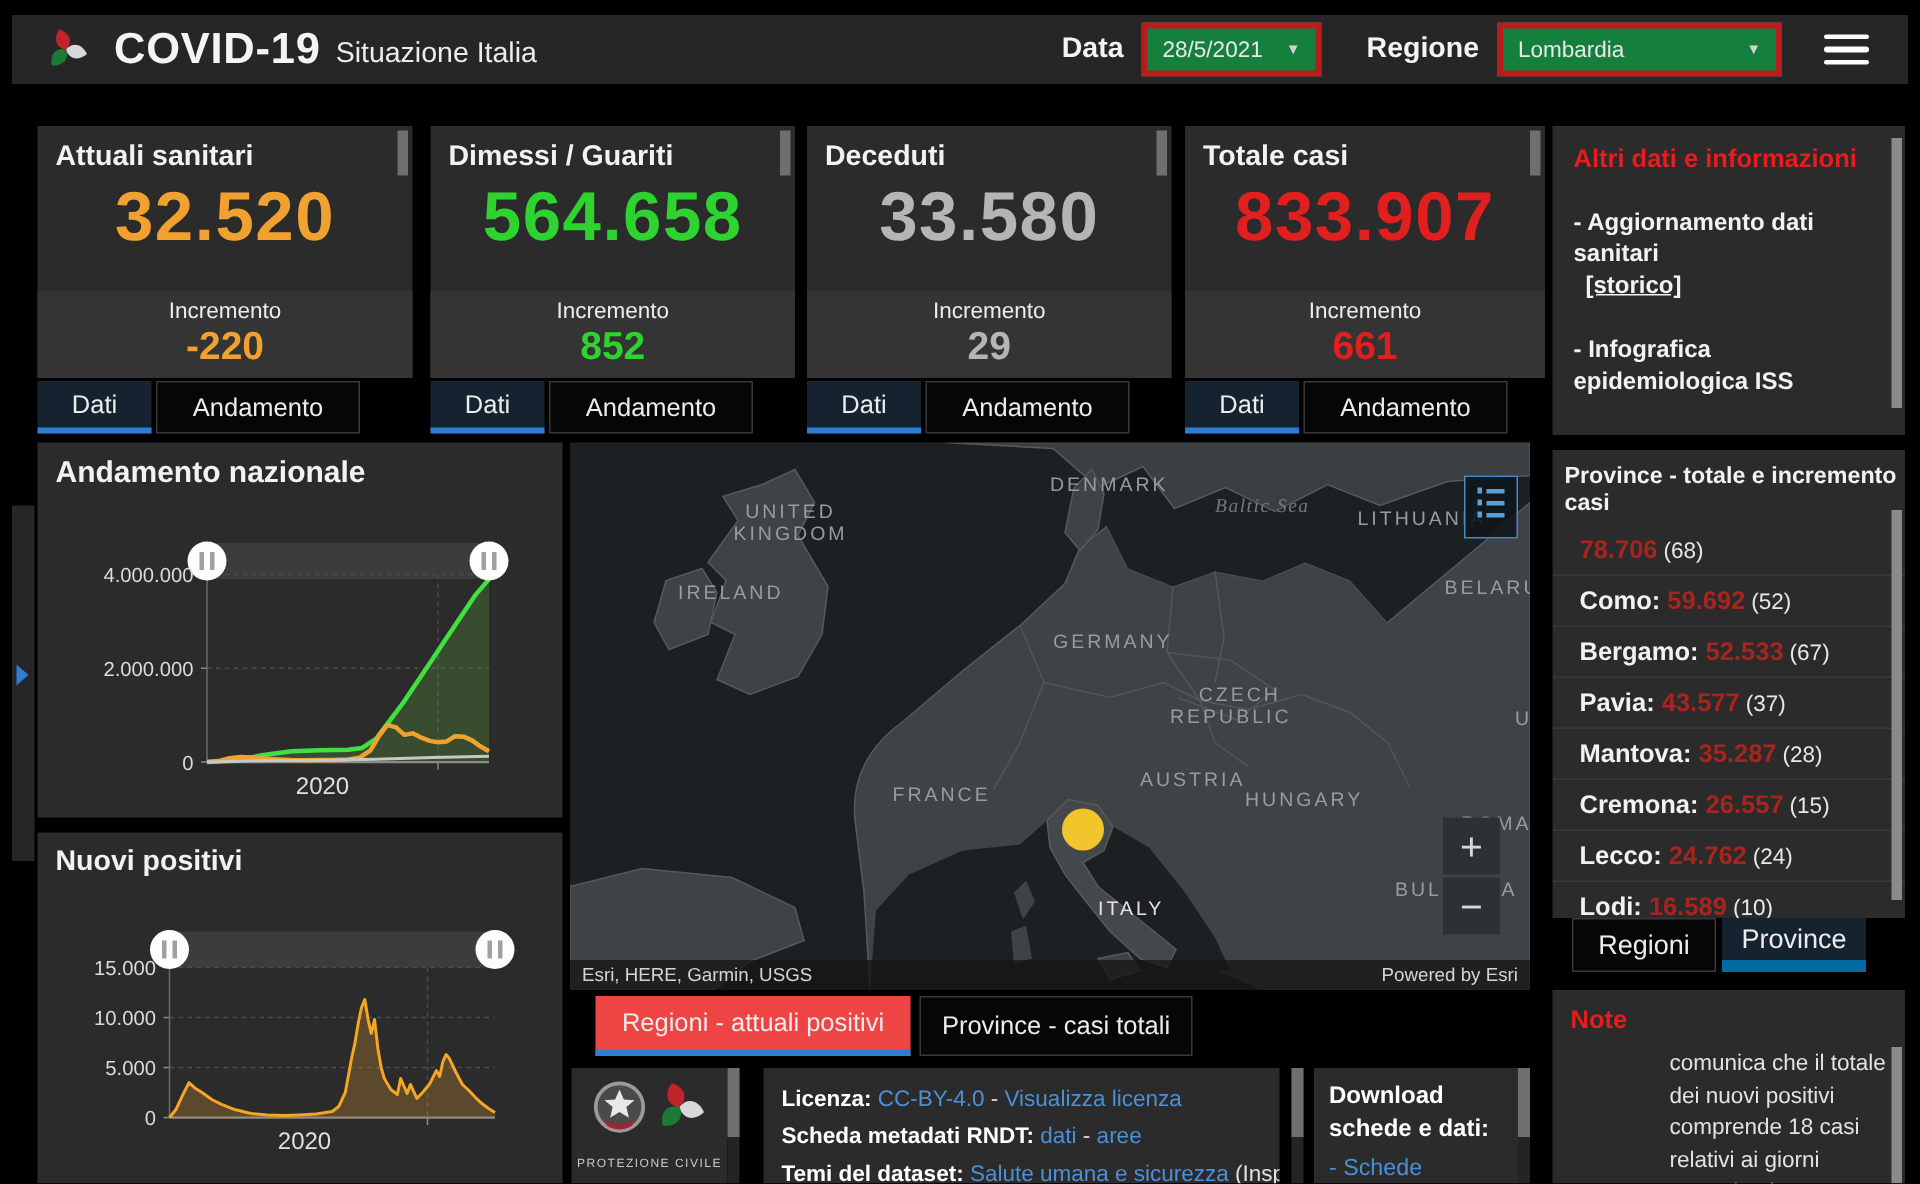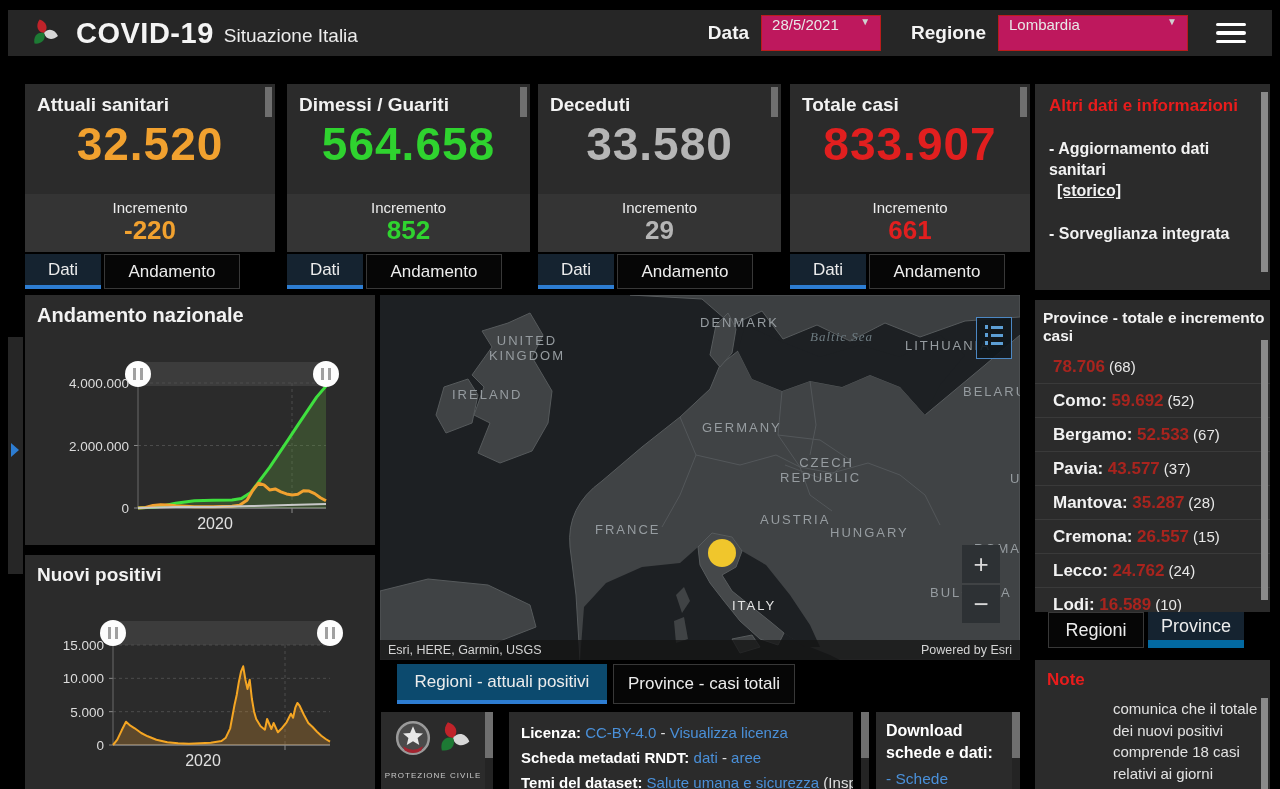--- a/index.html
+++ b/index.html
@@ -9,22 +9,22 @@
   .abs { position:absolute; }
 
   
   #header { left:8px; top:10px; width:1264px; height:46px; background:#262626;
     display:flex; align-items:center; padding:0 18px; }
   #pc-logo { width:36px; height:36px; }
   #app-title { color:#f4f4f4; font-size:29px; font-weight:600; margin-left:14px; letter-spacing:0.5px; }
   #app-subtitle { color:#ececec; font-size:19px; margin-left:10px; margin-top:6px; }
   .hdr-label { color:#f4f4f4; font-size:19px; font-weight:bold; }
   #date-label { margin-left:auto; }
-  .select { height:36px; background:#be185d; border:1px solid #b91c1c; color:#e8e8e8;
-    font-size:15px; display:flex; align-items:flex-start; padding:0 10px; margin-left:12px; cursor:pointer; }
+  .select { height:36px; background:#15803d; border:4px solid #b91c1c; color:#e8e8e8;
+    font-size:15px; display:flex; align-items:center; padding:0 10px; margin-left:12px; cursor:pointer; }
   #date-select { width:120px; }
   #region-select { width:190px; }
   .caret { margin-left:auto; font-size:10px; color:#d0d0d0; padding-left:8px; }
   #region-label { margin-left:30px; }
   #menu-button { margin-left:28px; margin-right:8px; background:none; border:none; cursor:pointer; }
   #menu-button span { display:block; width:30px; height:3.5px; background:#fff; margin:5px 0; border-radius:2px; }
 
   
   .card { top:84px; height:168px; background:#2b2b2b; }
   .card-title { padding:10px 12px 0 12px; font-size:19px; font-weight:bold; color:#f2f2f2; }
@@ -86,21 +86,21 @@
   .zoom-btn { left:582px; width:38px; height:38px; background:#2d3134; color:#d8d8d8;
     font-size:26px; display:flex; align-items:center; justify-content:center; cursor:pointer; }
   #zoom-in { top:250px; } #zoom-out { top:290px; }
   #map-attrib { left:0; bottom:0; width:100%; height:20px; background:rgba(20,20,20,0.75);
     display:flex; align-items:center; padding:0 8px; color:#d4d4d4; font-size:12.5px; }
   #attrib-powered { margin-left:auto; cursor:pointer; }
 
   
   .btab { top:664px; height:40px; display:flex; align-items:center; justify-content:center;
     font-size:17px; color:#ececec; cursor:pointer; }
-  #btab-regioni { left:397px; width:210px; background:#0c4a6e; border-bottom:4px solid #2d7dd2; }
+  #btab-regioni { left:397px; width:210px; background:#ef4444; border-bottom:4px solid #2d7dd2; }
   #btab-province { left:613px; width:182px; background:#060606; border:1px solid #383838; }
 
   .ipanel { top:712px; height:77px; background:#2b2b2b; overflow:hidden; }
   #logo-panel { left:381px; width:104px; display:flex; align-items:flex-start; justify-content:center;
     padding-top:6px; flex-wrap:wrap; }
   #logo-caption { width:100%; text-align:center; color:#c9c9c9; font-size:8px; letter-spacing:1px; margin-top:3px; }
   #license-panel { left:509px; width:344px; padding:8px 12px; }
   .lic-line { font-size:15px; line-height:25px; white-space:nowrap; }
   .seg-b { color:#ffffff; font-weight:bold; }
   .seg-t { color:#e0e0e0; }
@@ -199,20 +199,21 @@
       <div class="tab active tab-dati">Dati</div>
       <div class="tab inactive tab-and">Andamento</div>
     </div>
   </div>
 
 <div id="altri-panel" class="abs rpanel">
   <div id="altri-title">Altri dati e informazioni</div>
   <div id="altri-items">
       <div class="altri-item">- Aggiornamento dati sanitari</div>
       <div class="altri-item sub">[storico]</div>
+      <div class="altri-item">- Infografica epidemiologica ISS</div>
       <div class="altri-item">- Sorveglianza integrata</div>
     </div>
   <div class="sb" style="top:8px; height:180px;"></div>
 </div>
 
 <div id="province-panel" class="abs rpanel">
   <div id="province-title">Province - totale e incremento casi</div>
   <div id="province-rows">
       <div class="prow"><span class="pname"></span><span class="pval">78.706</span><span class="pinc">(68)</span></div>
       <div class="prow"><span class="pname">Como: </span><span class="pval">59.692</span><span class="pinc">(52)</span></div>

